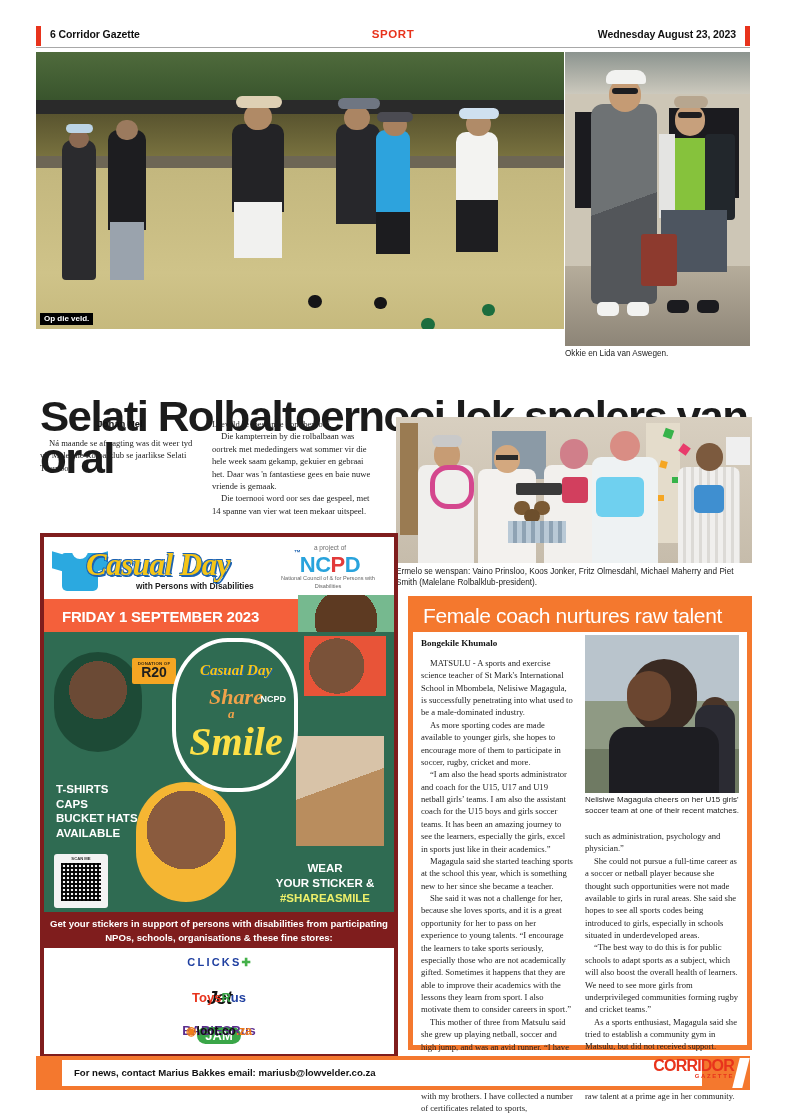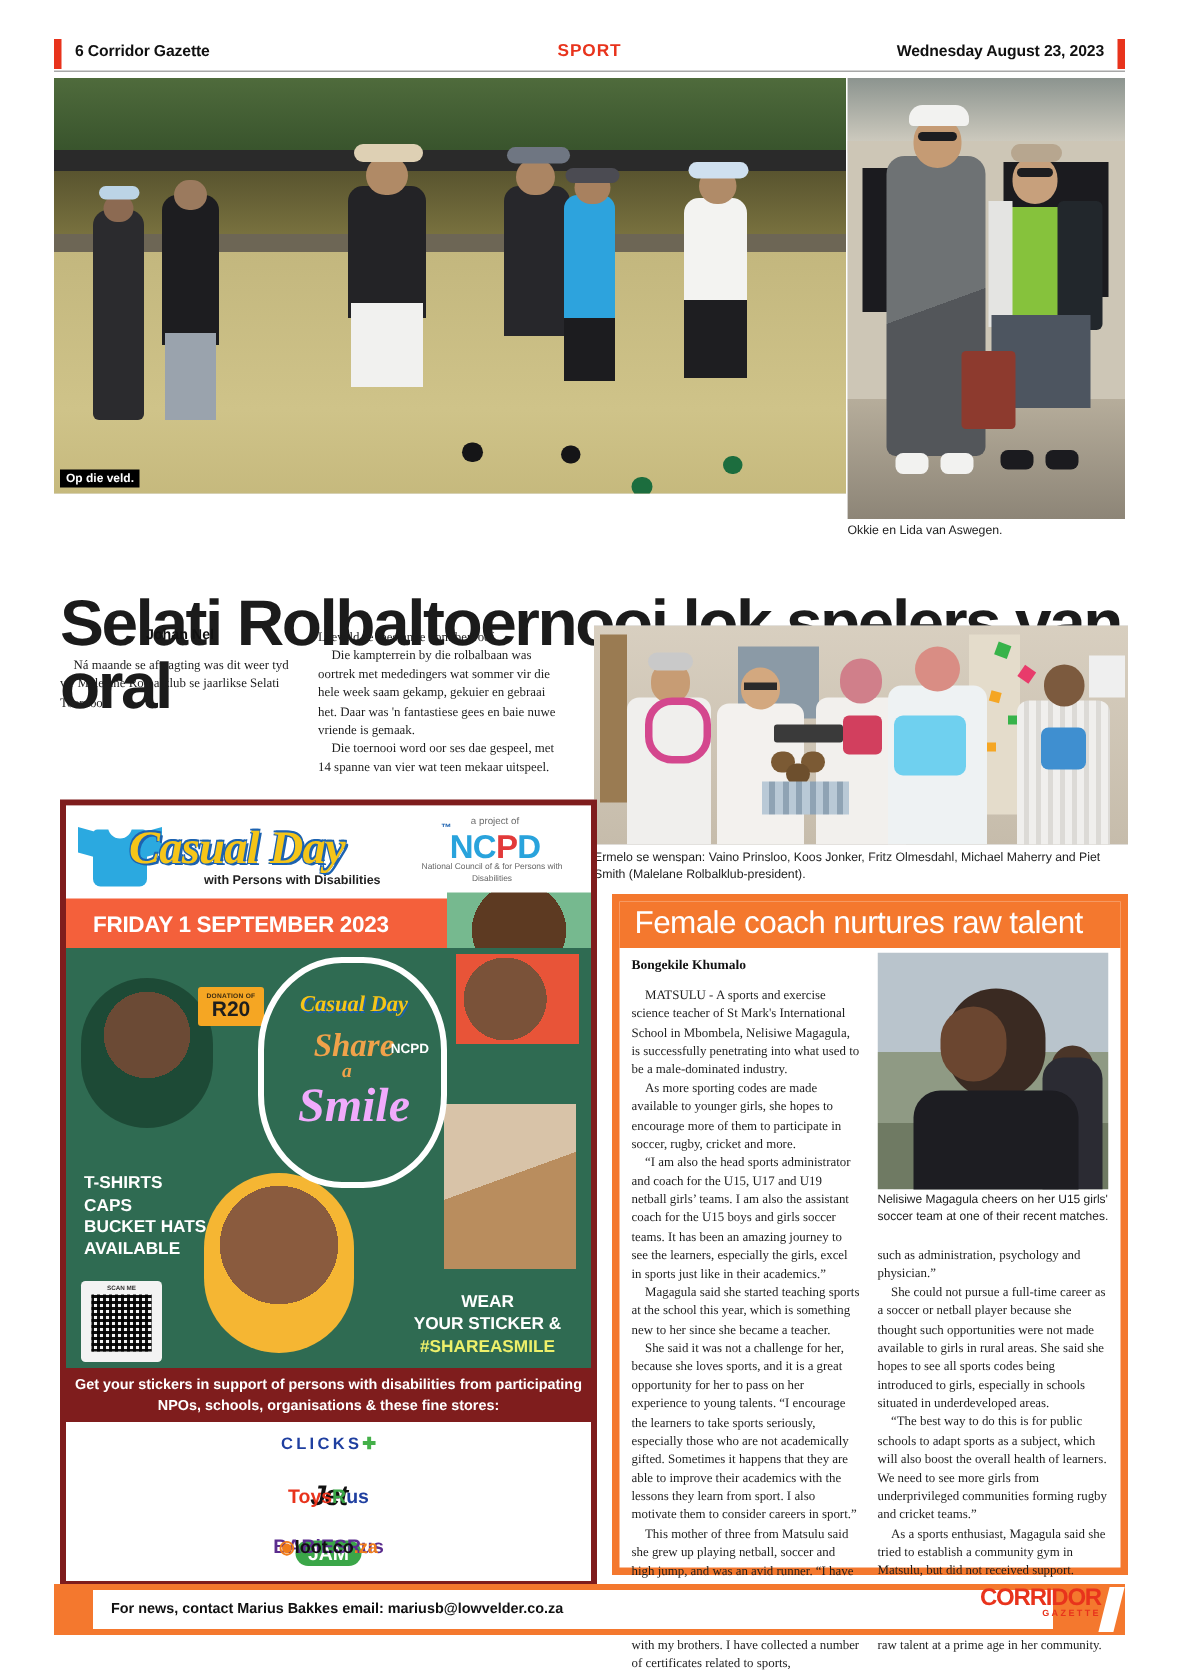--- a/index.html
+++ b/index.html
@@ -86,21 +86,21 @@
                font-family:"Liberation Serif",serif;font-style:italic;font-weight:bold;
                font-size:15px;color:#f5c518;text-shadow:1px 1px 0 #1c62b0;
                text-align:center;line-height:24px;}
   .cd-stk-share{position:absolute;left:10px;top:42px;width:100px;text-align:center;
                 font-family:"Liberation Serif",serif;font-style:italic;font-weight:bold;
                 font-size:22px;color:#f0a24a;}
   .cd-stk-a{position:absolute;left:52px;top:64px;font-family:"Liberation Serif",serif;
             font-style:italic;font-weight:bold;font-size:13px;color:#f0a24a;}
   .cd-stk-smile{position:absolute;left:8px;top:76px;width:104px;text-align:center;
                 font-family:"Liberation Serif",serif;font-style:italic;font-weight:bold;
-                font-size:32px;color:#f0abfc;}
+                font-size:40px;color:#fde047;}
   .cd-stk-ncpd{position:absolute;right:8px;top:52px;font-size:9px;font-weight:bold;color:#fff;}
   .cd-donate{position:absolute;left:88px;top:26px;width:44px;height:26px;background:#f5a623;
              border-radius:2px;text-align:center;}
   .cd-donate .lbl{font-size:4.4px;font-weight:bold;color:#3b2a10;display:block;margin-top:3px;
                   letter-spacing:0.2px;}
   .cd-donate .amt{font-size:14px;font-weight:bold;color:#1e1e1e;display:block;
                   line-height:0.9;}
   .cd-p1{position:absolute;left:10px;top:20px;width:88px;height:100px;border-radius:44px;
          background:radial-gradient(circle at 50% 38%,#6b4a35 0 38%,#1d4a36 38% 100%);}
   .cd-p1::after{content:"";position:absolute;left:-4px;top:8px;width:96px;height:96px;

